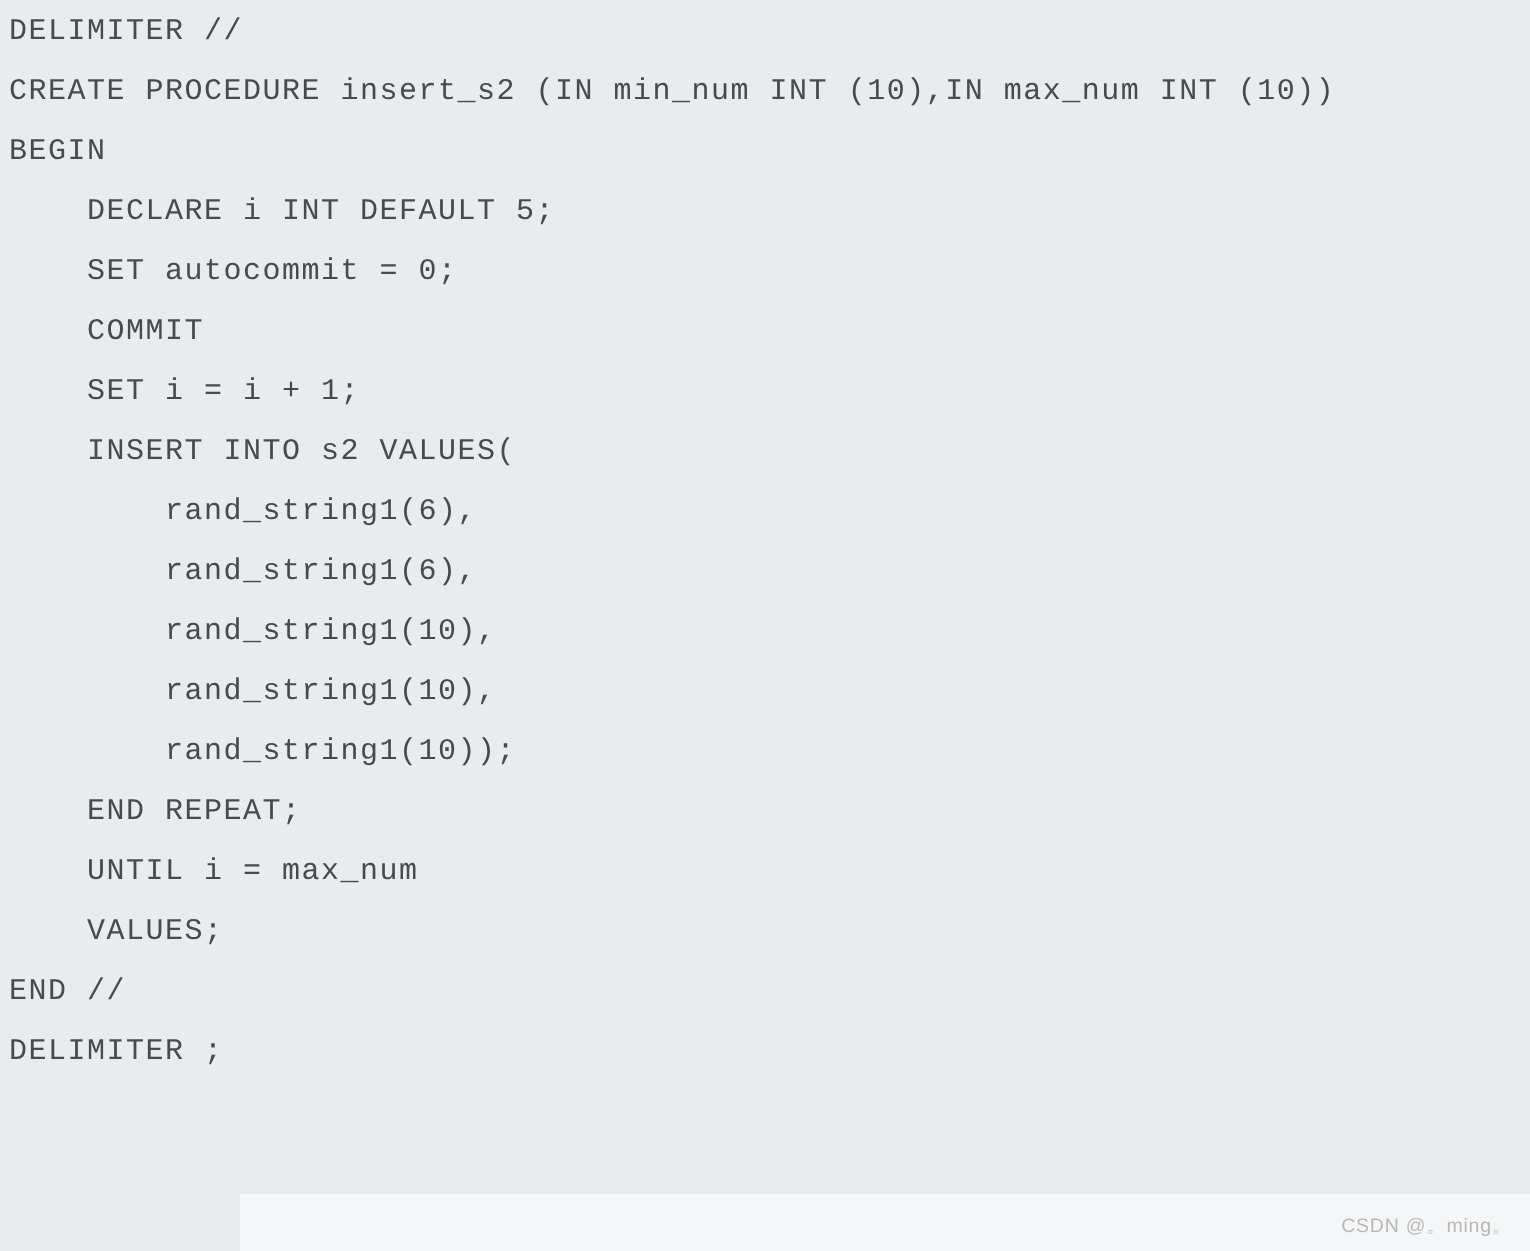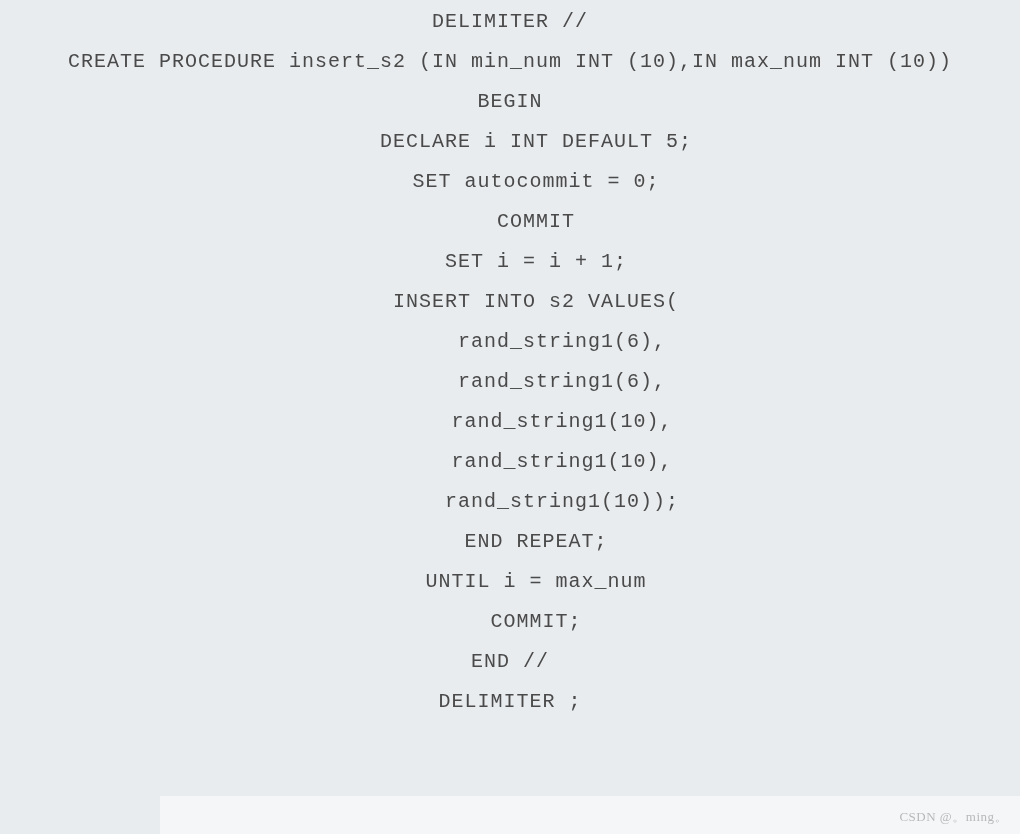--- a/index.html
+++ b/index.html
@@ -17,38 +17,37 @@
       letter-spacing: 1px;
       overflow: hidden;
       position: relative;
     }
     .code-container {
       padding: 2px 6px;
       line-height: 2.0;
     }
     .code-line {
       white-space: pre;
-      text-align: center;
     }
     .watermark-strip {
       position: absolute;
       bottom: 0;
       left: 160px;
       right: 0;
       height: 38px;
       background: #f4f6f8;
     }
     .watermark {
       position: absolute;
       bottom: 8px;
       right: 12px;
       font-size: 13px;
       color: #b8b8b8;
       letter-spacing: 0.5px;
-      font-family: Liberation Serif, serif;
+      font-family: Liberation Sans, sans-serif;
     }
   </style>
 </head>
 <body>
 
 <div class="code-container">
   <div class="code-line">DELIMITER //</div>
   <div class="code-line">CREATE PROCEDURE insert_s2 (IN min_num INT (10),IN max_num INT (10))</div>
   <div class="code-line">BEGIN</div>
   <div class="code-line">    DECLARE i INT DEFAULT 5;</div>
@@ -56,19 +55,19 @@
   <div class="code-line">    COMMIT</div>
   <div class="code-line">    SET i = i + 1;</div>
   <div class="code-line">    INSERT INTO s2 VALUES(</div>
   <div class="code-line">        rand_string1(6),</div>
   <div class="code-line">        rand_string1(6),</div>
   <div class="code-line">        rand_string1(10),</div>
   <div class="code-line">        rand_string1(10),</div>
   <div class="code-line">        rand_string1(10));</div>
   <div class="code-line">    END REPEAT;</div>
   <div class="code-line">    UNTIL i = max_num</div>
-  <div class="code-line">    COMMIT;</div>
+  <div class="code-line">    VALUES;</div>
   <div class="code-line">END //</div>
   <div class="code-line">DELIMITER ;</div>
 </div>
 
 <div class="watermark-strip"></div>
 <div class="watermark">CSDN @。ming。</div>
 
 </body></html>

